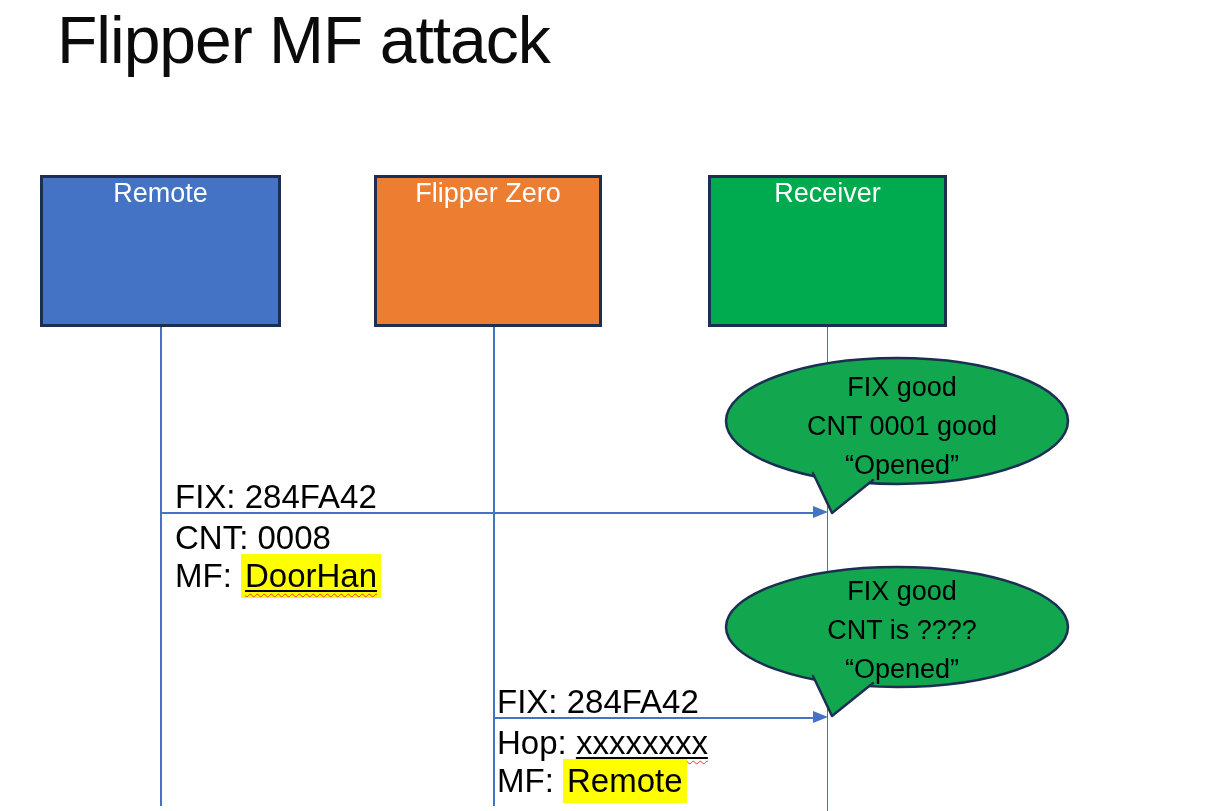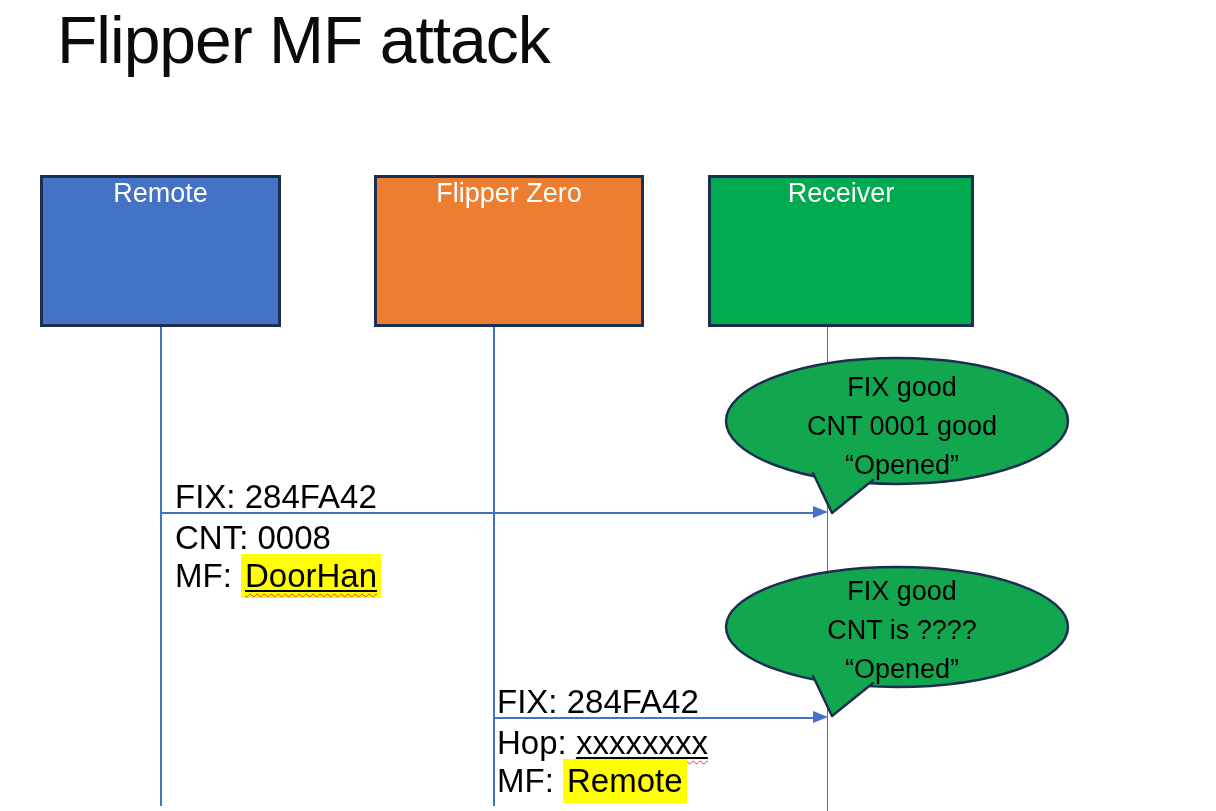--- a/index.html
+++ b/index.html
@@ -24,22 +24,22 @@
     font-size:66px;font-weight:300;letter-spacing:-1px;color:#0b0b0b;
     font-family:"Liberation Sans", sans-serif;
   }
   .actor{
     position:absolute;top:175px;height:152px;box-sizing:border-box;
     border:3px solid var(--border-navy);
     display:flex;justify-content:center;
     color:var(--actor-text);font-size:27px;z-index:2;
   }
   .actor-remote{left:40px;width:241px;background:var(--remote-fill);}
-  .actor-flipper{left:374px;width:270px;background:var(--flipper-fill);}
-  .actor-receiver{left:708px;width:266px;background:var(--receiver-fill);}
+  .actor-flipper{left:374px;width:228px;background:var(--flipper-fill);}
+  .actor-receiver{left:708px;width:239px;background:var(--receiver-fill);}
   .lifeline{
     position:absolute;width:1.5px;background:var(--line-blue);top:327px;z-index:1;
   }
   .lifeline-remote{left:160px;height:479px;}
   .lifeline-flipper{left:493px;height:479px;}
   .lifeline-receiver{left:826.5px;height:484px;}
   .msg-line{
     position:absolute;height:1.5px;background:var(--line-blue);z-index:2;
   }
   .msg-line-1{left:160px;top:512px;width:655px;}

